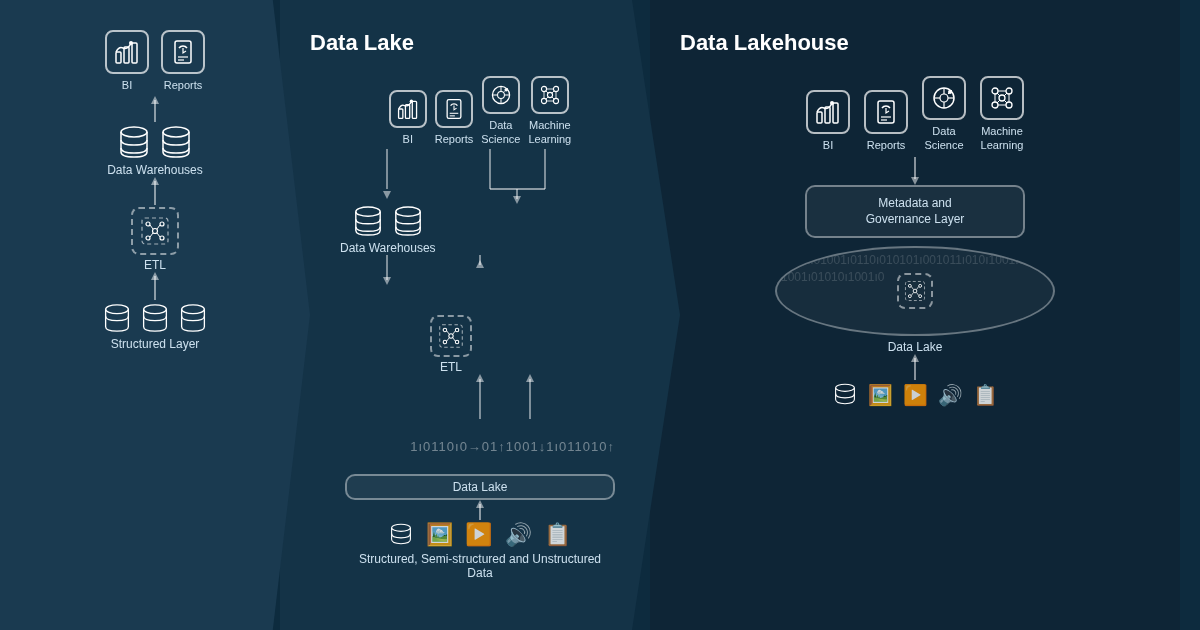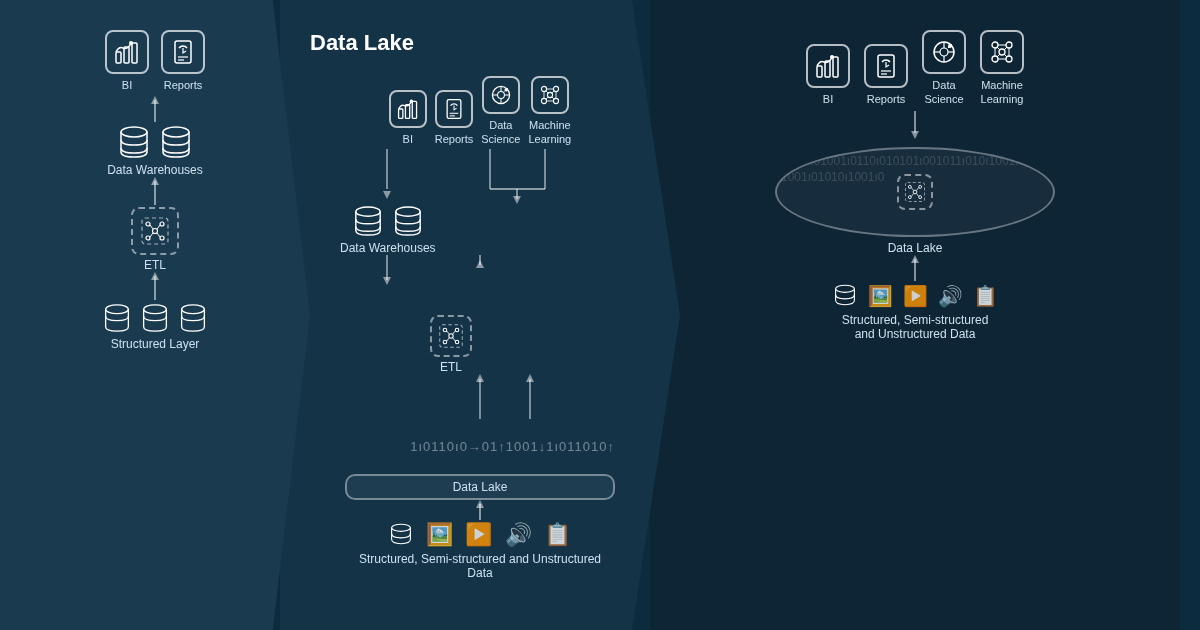--- a/index.html
+++ b/index.html
@@ -441,20 +441,21 @@
       <span style="font-size:22px;color:rgba(255,255,255,0.8);">🖼️</span>
       <span style="font-size:22px;color:rgba(255,255,255,0.8);">▶️</span>
       <span style="font-size:22px;color:rgba(255,255,255,0.8);">🔊</span>
       <span style="font-size:22px;color:rgba(255,255,255,0.8);">📋</span>
     </div>
     <div class="section-label" style="max-width:260px;text-align:center;margin-top:4px;">Structured, Semi-structured and Unstructured Data</div>
   </div>
 </div>
 
 <div class="panel panel-lakehouse">
+  <div class="panel-title">Data Lakehouse</div>
 
   <div class="diagram">
 
     <div class="icons-row" style="gap:14px;">
       <div class="icon-item">
         <div class="icon-box">
           <svg width="28" height="28" viewBox="0 0 28 28" fill="none">
             <rect x="3" y="14" width="5" height="11" rx="1" stroke="white" stroke-width="1.5"></rect>
             <rect x="11" y="9" width="5" height="16" rx="1" stroke="white" stroke-width="1.5"></rect>
             <rect x="19" y="5" width="5" height="20" rx="1" stroke="white" stroke-width="1.5"></rect>
@@ -511,20 +512,23 @@
         </div>
         <div class="icon-label" style="white-space:pre-line;text-align:center;">Machine<br>Learning</div>
       </div>
     </div>
 
     <svg width="20" height="28" viewBox="0 0 20 28" fill="none">
       <line x1="10" y1="0" x2="10" y2="22" stroke="rgba(255,255,255,0.5)" stroke-width="2"></line>
       <polygon points="10,28 6,20 14,20" fill="rgba(255,255,255,0.5)"></polygon>
     </svg>
 
+    <div class="metadata-box">
+      <div style="font-size:12px;color:#cce0ee;line-height:1.4;">Metadata and<br>Governance Layer</div>
+    </div>
 
     <div style="position:relative;width:280px;margin-top:8px;">
 
       <div style="border:2px solid rgba(255,255,255,0.35);border-radius:50%;width:280px;height:90px;position:relative;overflow:hidden;display:flex;align-items:center;justify-content:center;background:rgba(255,255,255,0.04);">
         <div style="position:absolute;top:0;left:0;right:0;bottom:0;font-size:12px;color:rgba(255,255,255,0.15);overflow:hidden;word-break:break-all;padding:4px;line-height:1.4;">
           1ı011ı01001ı0110ı010101ı001011ı010ı1001ı010ı11001ı01010ı1001ı0
         </div>
         <div style="position:relative;z-index:1;display:flex;flex-direction:column;align-items:center;gap:2px;">
           <div class="etl-icon" style="width:36px;height:36px;border-color:rgba(255,255,255,0.5);">
             <svg width="22" height="22" viewBox="0 0 30 30" fill="none">
@@ -554,16 +558,14 @@
       <svg width="26" height="26" viewBox="0 0 32 36" fill="none">
         <ellipse cx="16" cy="8" rx="13" ry="5" stroke="white" stroke-width="1.5"></ellipse>
         <path d="M3 8 L3 24 Q3 30 16 30 Q29 30 29 24 L29 8" stroke="white" stroke-width="1.5" fill="none"></path>
         <path d="M3 16 Q3 22 16 22 Q29 22 29 16" stroke="white" stroke-width="1.5"></path>
       </svg>
       <span style="font-size:20px;color:rgba(255,255,255,0.8);">🖼️</span>
       <span style="font-size:20px;color:rgba(255,255,255,0.8);">▶️</span>
       <span style="font-size:20px;color:rgba(255,255,255,0.8);">🔊</span>
       <span style="font-size:20px;color:rgba(255,255,255,0.8);">📋</span>
     </div>
-    <div class="section-label" style="max-width:280px;text-align:center;margin-top:4px;white-space:pre-line;">Structured, Semi-structured
-and Unstructured Data</div>
   </div>
 </div>
 
 </body></html>

